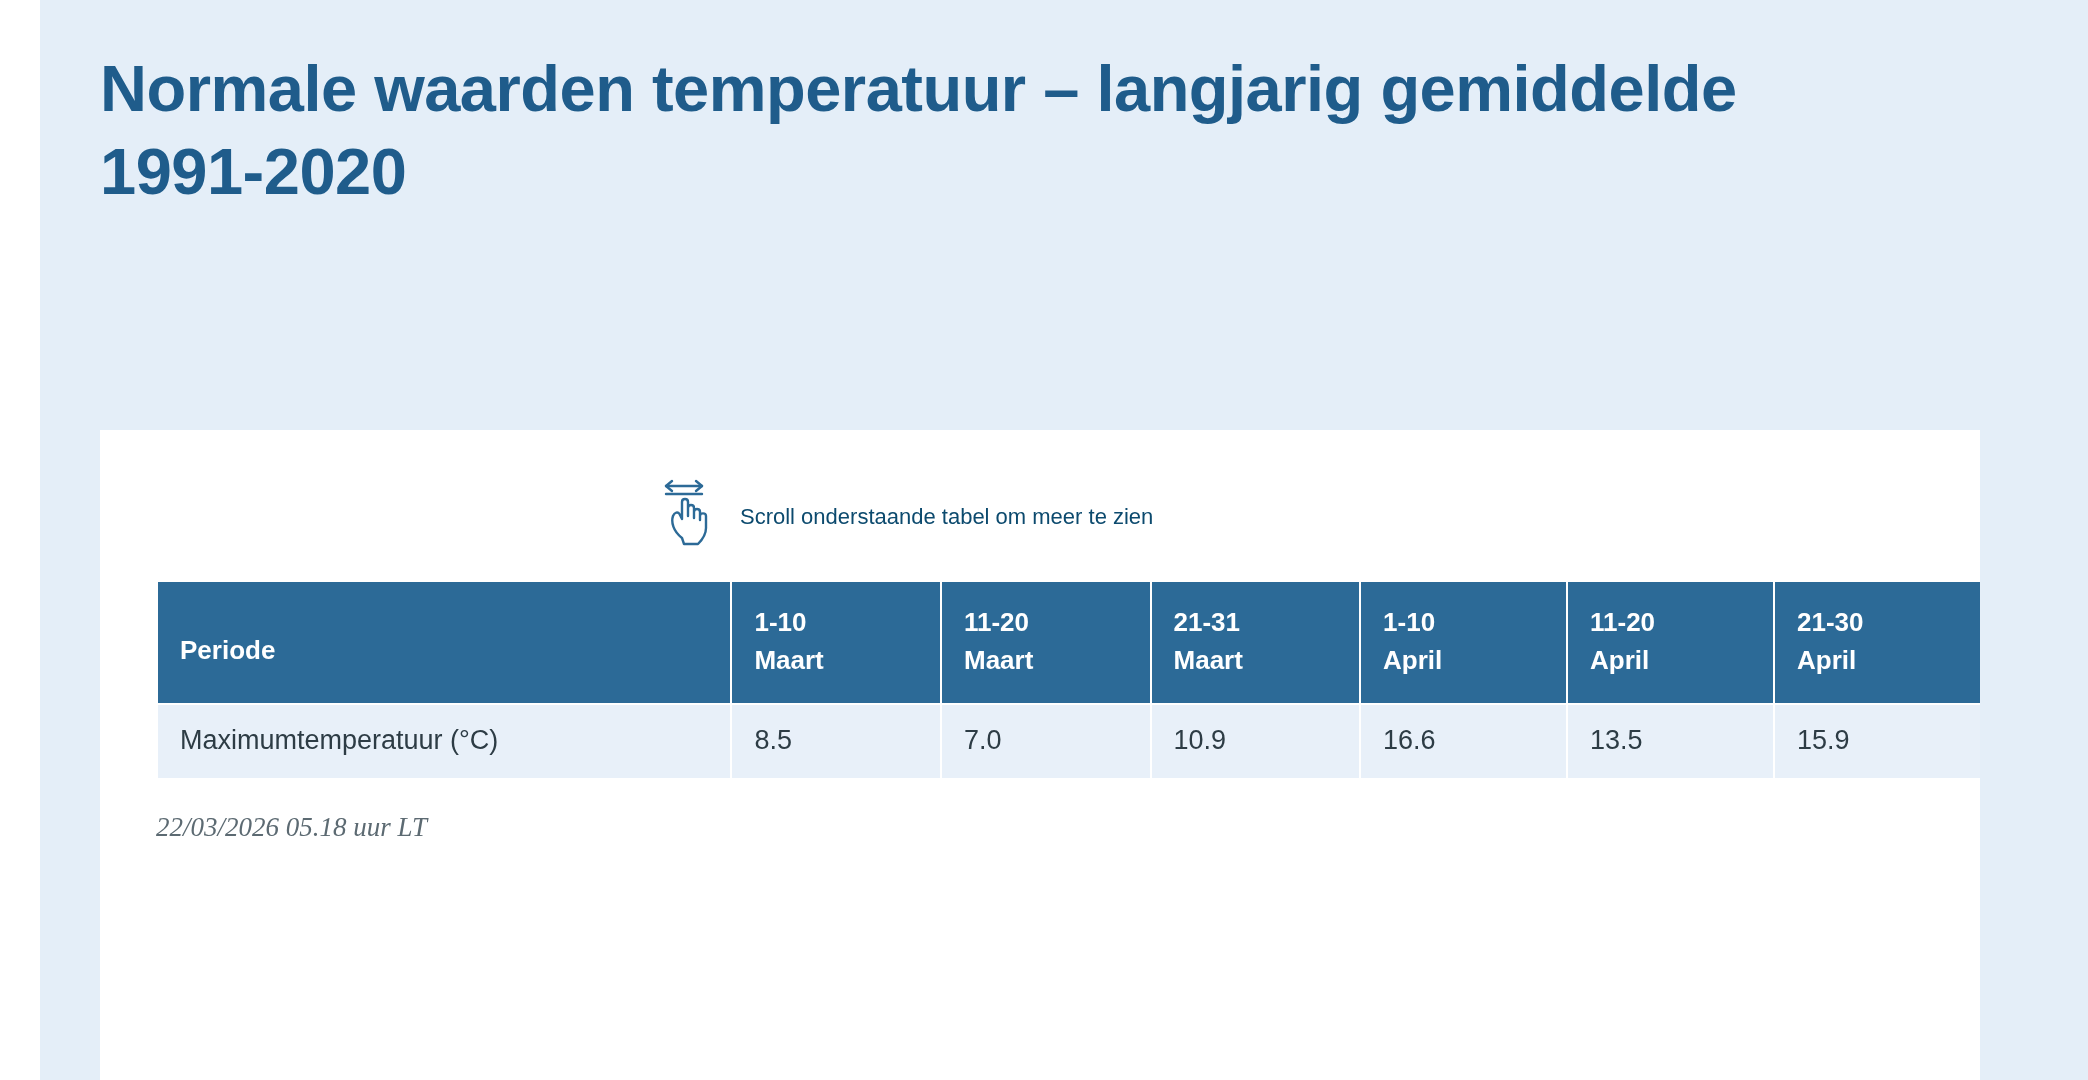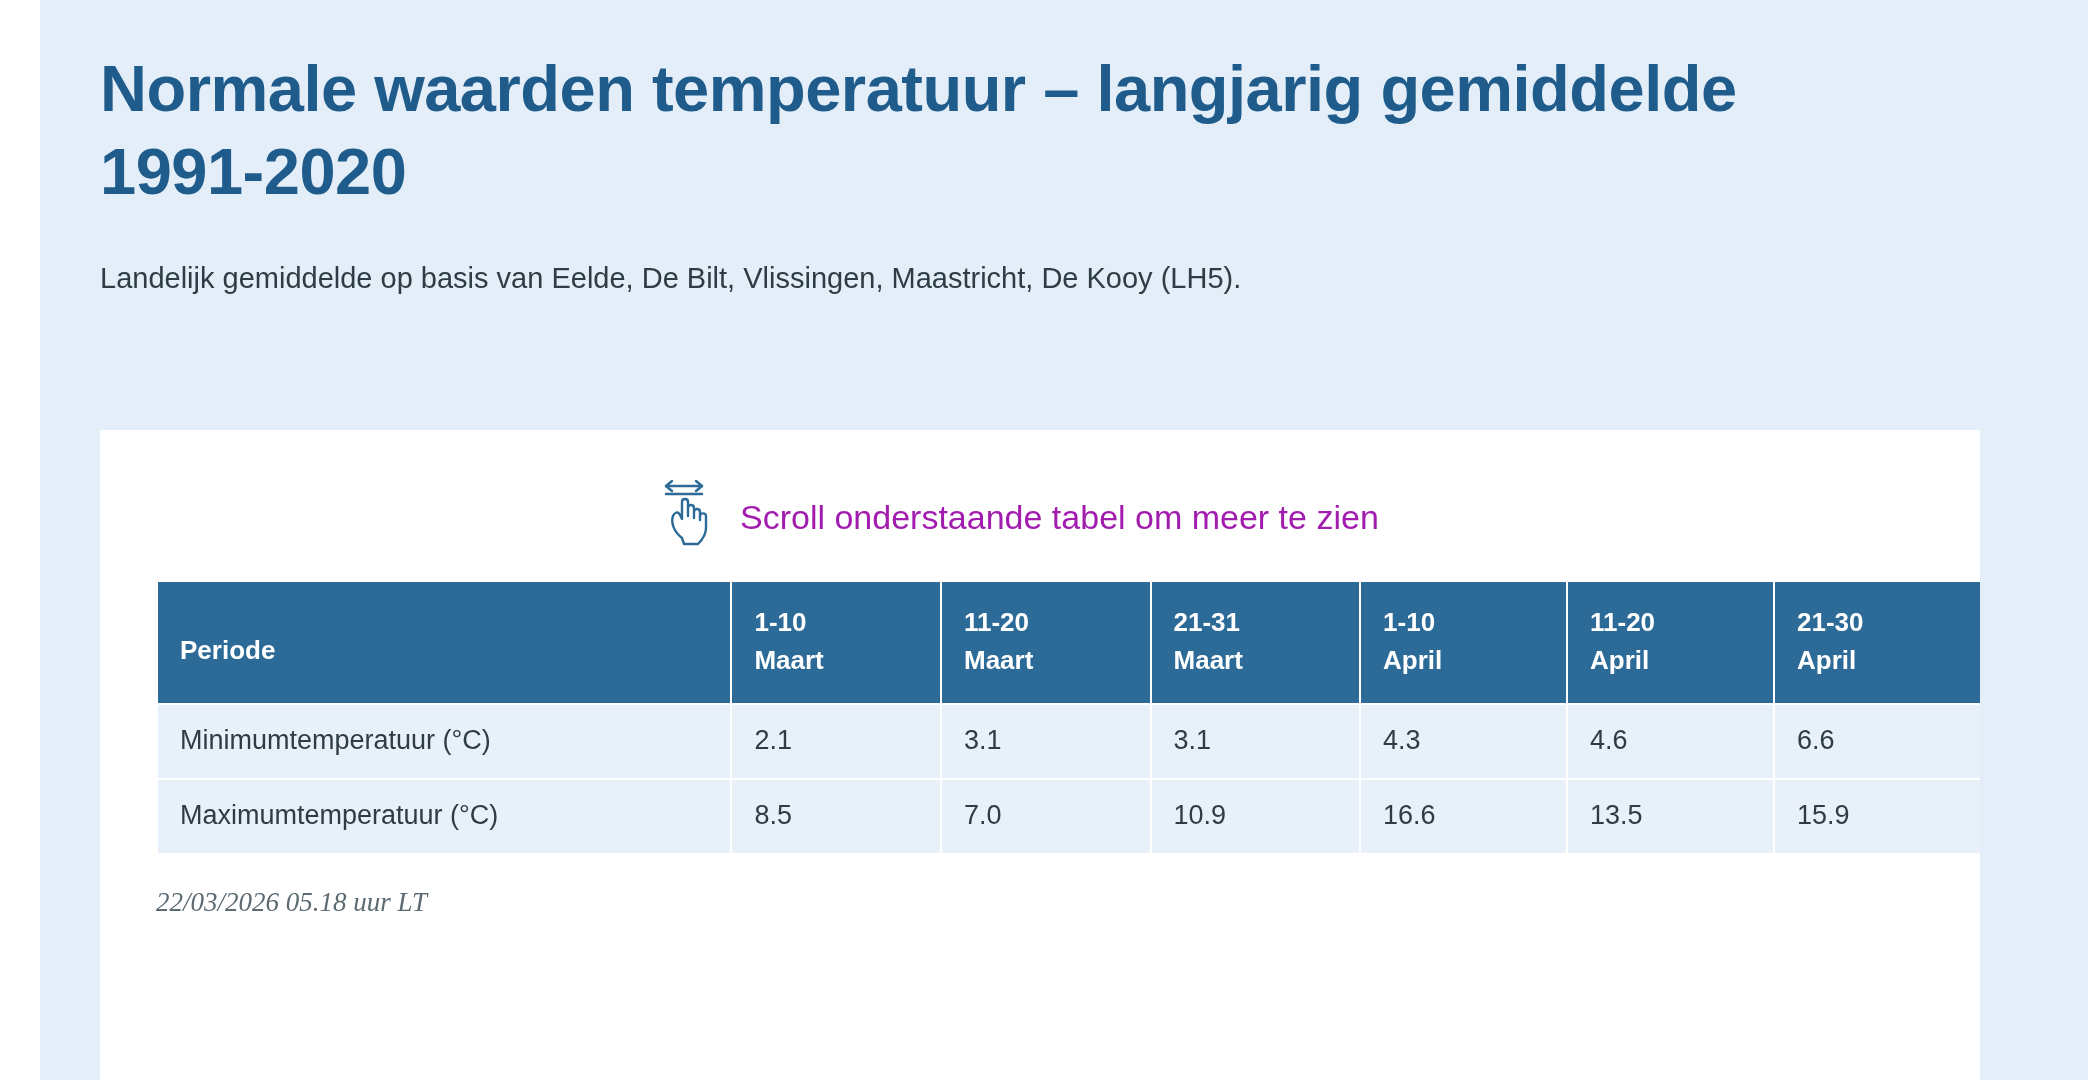--- a/index.html
+++ b/index.html
@@ -67,22 +67,22 @@
     padding-top: 46px;
     padding-left: 560px;
   }
   .scroll-hint .hand-icon {
     width: 62px;
     height: 70px;
     flex: none;
     display: block;
   }
   .scroll-hint .hint-text {
-    font-size: 34px;
-    color: #a21caf;
+    font-size: 22px;
+    color: #0c4a6e;
     line-height: 1;
     margin-top: 12px;
   }
   table.data {
     border-collapse: collapse;
     margin-top: 36px;
     margin-left: 58px;
     table-layout: fixed;
   }
   table.data th, table.data td {
@@ -128,21 +128,20 @@
   }
 </style>
 </head>
 <body>
 
 <div class="page">
   <div class="band"></div>
 
   <div class="content">
     <h1 class="title">Normale waarden temperatuur – langjarig gemiddelde 1991-2020</h1>
-    <p class="subtitle">Landelijk gemiddelde op basis van Eelde, De Bilt, Vlissingen, Maastricht, De Kooy (LH5).</p>
   </div>
 
   <div class="card">
 
     <div class="scroll-hint">
       <span class="hand-icon">
         <svg viewBox="0 0 62 70" width="62" height="70" aria-hidden="true">
           <g fill="none" stroke="#2c6a97" stroke-width="2.4" stroke-linecap="round" stroke-linejoin="round">
             <line x1="6" y1="10" x2="42" y2="10"></line>
             <polyline points="12,5 6,10 12,15"></polyline>
@@ -180,29 +179,20 @@
             <span>April</span>
           </th>
           <th class="col-val">
             <span>21-30</span><br>
             <span>April</span>
           </th>
         </tr>
       </thead>
       <tbody>
         <tr>
-          <td class="col-label">Minimumtemperatuur (°C)</td>
-          <td class="col-val">2.1</td>
-          <td class="col-val">3.1</td>
-          <td class="col-val">3.1</td>
-          <td class="col-val">4.3</td>
-          <td class="col-val">4.6</td>
-          <td class="col-val">6.6</td>
-        </tr>
-        <tr>
           <td class="col-label">Maximumtemperatuur (°C)</td>
           <td class="col-val">8.5</td>
           <td class="col-val">7.0</td>
           <td class="col-val">10.9</td>
           <td class="col-val">16.6</td>
           <td class="col-val">13.5</td>
           <td class="col-val">15.9</td>
         </tr>
       </tbody>
     </table>

